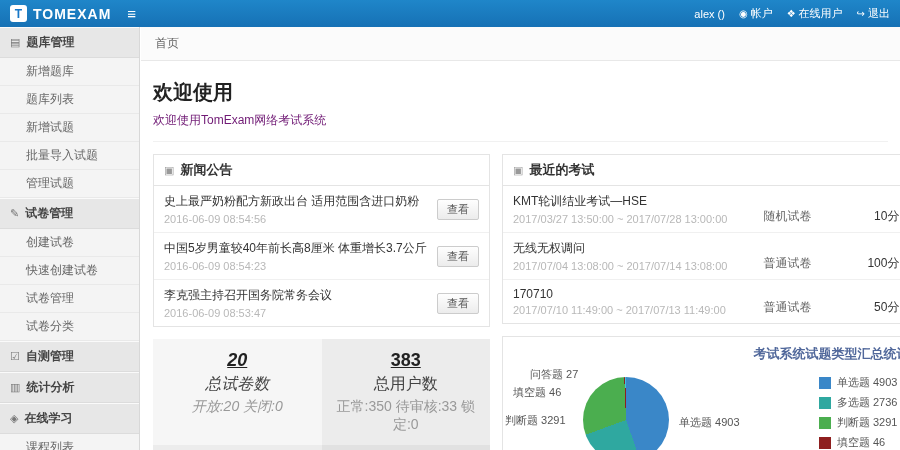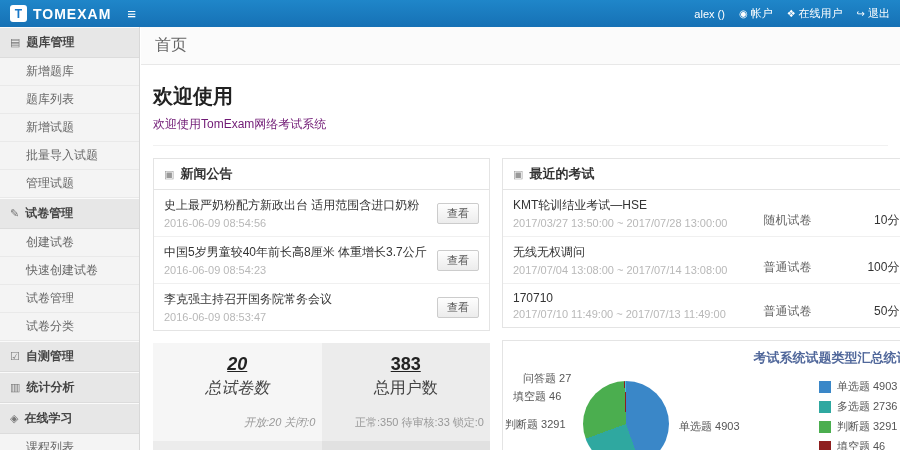--- a/index.html
+++ b/index.html
@@ -25,21 +25,21 @@
     background:#f0f0f0; border-right:1px solid #d8d8d8; overflow:hidden; }
   .side-header { padding:6px 10px; font-size:12px; font-weight:bold; color:#444;
     background:#e7e7e7; border-bottom:1px solid #dcdcdc; border-top:1px solid #fafafa;
     display:flex; align-items:center; gap:6px; cursor:pointer; }
   .side-header .sicon { color:#777; font-size:11px; font-weight:normal; }
   .side-item { padding:5px 10px 5px 26px; font-size:12px; color:#666; cursor:pointer;
     background:#f4f4f4; border-bottom:1px solid #e9e9e9; }
 
   
   .main { position:absolute; top:27px; left:141px; right:0; bottom:0; overflow:hidden; background:#fff; }
-  .breadcrumb { padding:8px 14px; font-size:16px; color:#666; background:#fbfbfb; border-bottom:1px solid #e8e8e8; }
+  .breadcrumb { padding:8px 14px; font-size:12px; color:#666; background:#fbfbfb; border-bottom:1px solid #e8e8e8; }
   .content { padding:8px 12px; }
   .page-title { font-size:20px; font-weight:bold; color:#222; margin:10px 0 6px; }
   .page-subtitle { font-size:12px; color:#701a75; padding-bottom:12px; border-bottom:1px solid #f1f1f1; }
 
   .cols { display:grid; grid-template-columns:337px 1fr; gap:12px; margin-top:12px; }
 
   .panel { border:1px solid #e4e4e4; background:#fff; }
   .panel-header { display:flex; align-items:center; gap:6px; padding:6px 10px;
     font-size:13px; font-weight:bold; color:#333; border-bottom:1px solid #e4e4e4; }
   .panel-header .picon { color:#999; font-weight:normal; font-size:11px; }
@@ -61,28 +61,28 @@
   .exam-score { font-size:12px; color:#333; width:42px; text-align:right; }
 
   .stats { display:grid; grid-template-columns:1fr 1fr; margin-top:12px; }
   .stat-cell { text-align:center; padding:11px 6px; }
   .stat-cell.s0 { background:#f6f6f6;font-style:italic; }
   .stat-cell.s1 { background:#ececec; }
   .stat-cell.s2 { background:#ececec; }
   .stat-cell.s3 { background:#e1e1e1; }
   .stat-number { font-size:18px; font-weight:bold; color:#222; text-decoration:underline; cursor:pointer; display:inline-block; }
   .stat-label { font-size:16px; color:#444; margin-top:3px; }
-  .stat-detail { font-size:11px; color:#999; margin-top:16px;text-align:right; }
+  .stat-detail { font-size:14px; color:#999; margin-top:3px; }
 
   .chart-panel { margin-top:12px; position:relative; }
   .chart-title { text-align:right; font-size:13px; font-weight:bold; color:#51689b; margin:8px 0 2px; }
   .chart-area { position:relative; height:118px; }
   .pie { position:absolute; left:80px; top:12px; width:86px; height:86px; border-radius:50%; }
   .callout { position:absolute; font-size:11px; color:#555; white-space:nowrap; }
-  .cl-wenda   { left:20px; top:2px; }
+  .cl-wenda   { left:27px; top:2px; }
   .cl-tiankong{ left:10px; top:20px; }
   .cl-panduan { left:2px;  top:48px; }
   .cl-danxuan { left:176px; top:50px; }
   .legend { position:absolute; right:12px; top:10px; }
   .legend-item { display:flex; align-items:center; gap:6px; margin-bottom:5px; font-size:11px; color:#555; cursor:pointer; }
   .legend-swatch { width:12px; height:12px; display:inline-block; flex:none; }
 </style>
 </head>
 <body>
 

